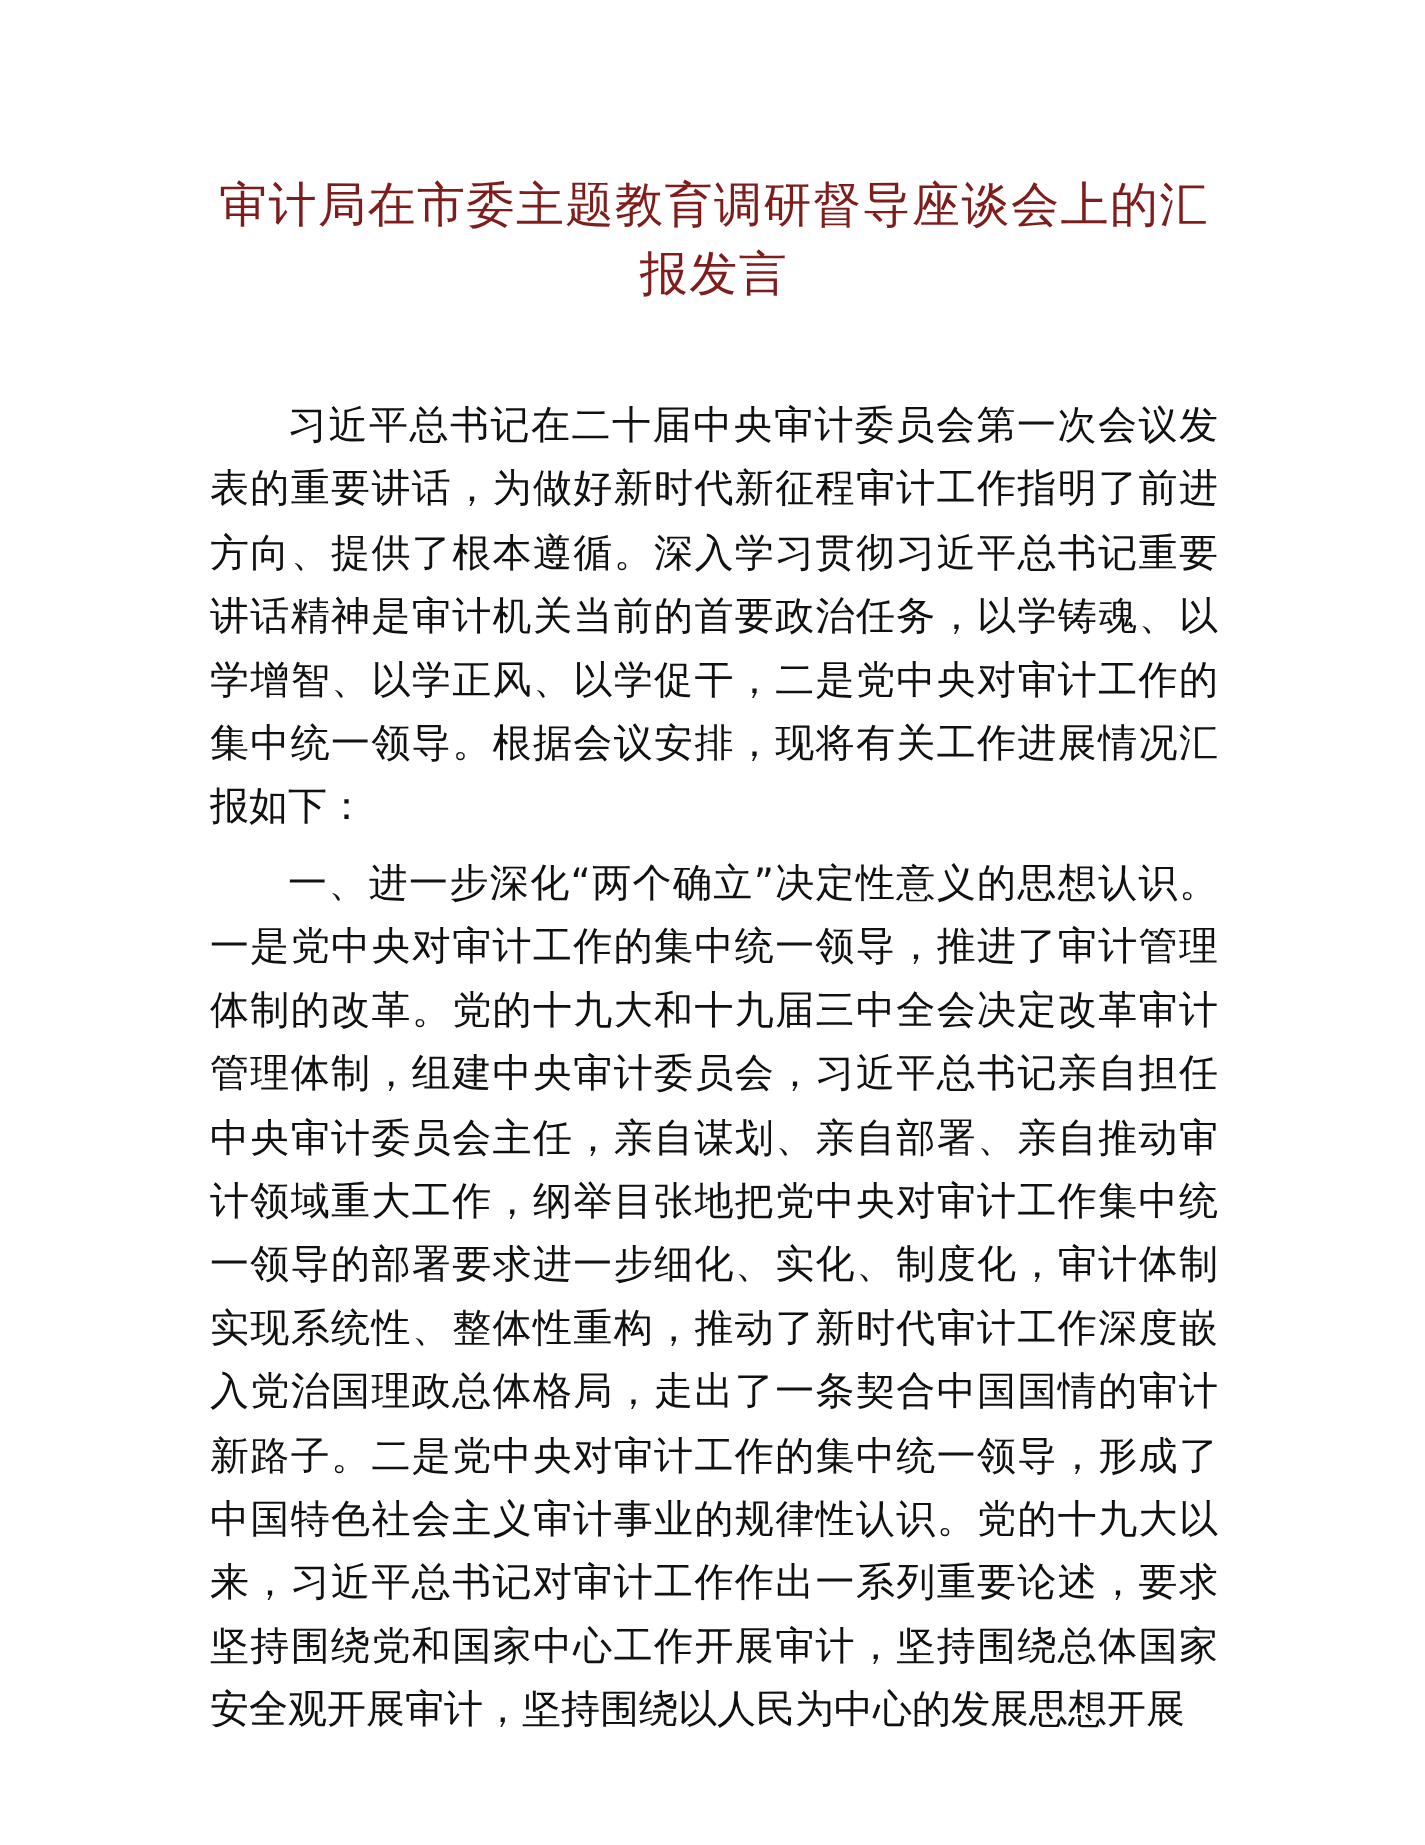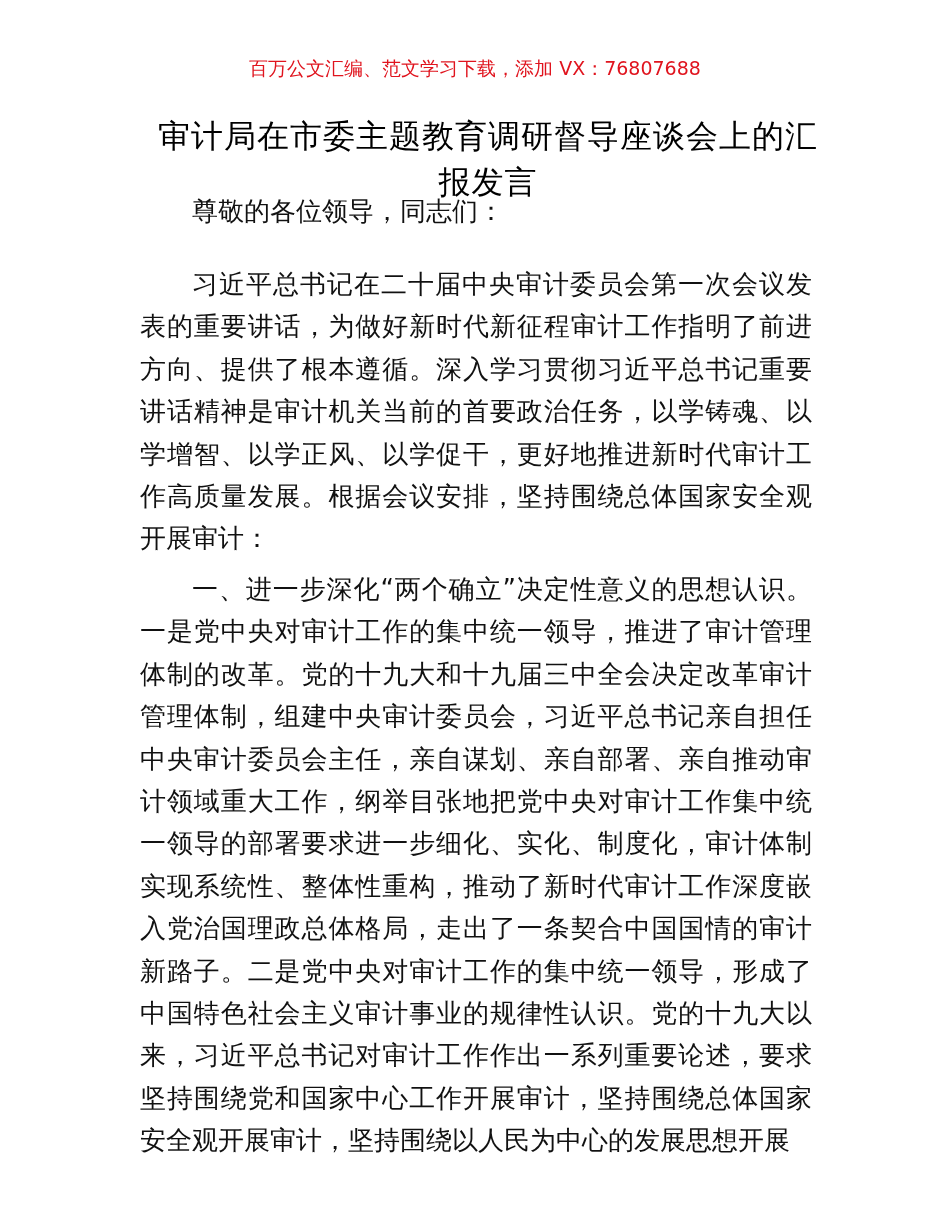--- a/index.html
+++ b/index.html
@@ -3,46 +3,42 @@
 <meta charset="utf-8">
 <style>
   html, body { margin: 0; padding: 0; background: #ffffff; }
   body { width: 950px; height: 1230px; position: relative; overflow: hidden; }
   .page { position: absolute; left: 0; top: 0; width: 950px; height: 1230px; background: #fff; }
   .header-note {
     position: absolute; top: 56px; left: 0; width: 950px; text-align: center;
     font-family: "DejaVu Sans", sans-serif; font-size: 19px; color: #e0141e; letter-spacing: 0px;
   }
   .title {
-    position: absolute; top: 113px; left: 152px; width: 672px; text-align: center;
-    font-family: "DejaVu Sans", sans-serif; font-size: 32px; line-height: 46px; color: #000000;
+    position: absolute; top: 113px; left: 140px; width: 672px; text-align: center;
+    font-family: "DejaVu Sans", sans-serif; font-size: 32px; line-height: 46px; color: #7f1d1d;
     letter-spacing: 1px;
   }
   .body-text {
     position: absolute; left: 140px; width: 672px;
     font-family: "DejaVu Sans", sans-serif; font-size: 26px; line-height: 42.4px; color: #111;
     text-align: justify; text-justify: inter-character;
   }
   .body-text p { margin: 0; text-indent: 2em; }
   .salutation { top: 190px; }
   .p1 { top: 263px; }
   .p2 { top: 568px; }
 </style>
 </head>
 <body>
 
 <div class="page">
-  <div class="header-note">百万公文汇编、范文学习下载，添加 VX：76807688</div>
 
   <div class="title">审计局在市委主题教育调研督导座谈会上的汇报发言</div>
 
-  <div class="body-text salutation">
-    <p>尊敬的各位领导，同志们：</p>
-  </div>
 
   <div class="body-text p1">
-    <p>习近平总书记在二十届中央审计委员会第一次会议发表的重要讲话，为做好新时代新征程审计工作指明了前进方向、提供了根本遵循。深入学习贯彻习近平总书记重要讲话精神是审计机关当前的首要政治任务，以学铸魂、以学增智、以学正风、以学促干，更好地推进新时代审计工作高质量发展。根据会议安排，坚持围绕总体国家安全观开展审计：</p>
+    <p>习近平总书记在二十届中央审计委员会第一次会议发表的重要讲话，为做好新时代新征程审计工作指明了前进方向、提供了根本遵循。深入学习贯彻习近平总书记重要讲话精神是审计机关当前的首要政治任务，以学铸魂、以学增智、以学正风、以学促干，二是党中央对审计工作的集中统一领导。根据会议安排，现将有关工作进展情况汇报如下：</p>
   </div>
 
   <div class="body-text p2">
     <p>一、进一步深化“两个确立”决定性意义的思想认识。一是党中央对审计工作的集中统一领导，推进了审计管理体制的改革。党的十九大和十九届三中全会决定改革审计管理体制，组建中央审计委员会，习近平总书记亲自担任中央审计委员会主任，亲自谋划、亲自部署、亲自推动审计领域重大工作，纲举目张地把党中央对审计工作集中统一领导的部署要求进一步细化、实化、制度化，审计体制实现系统性、整体性重构，推动了新时代审计工作深度嵌入党治国理政总体格局，走出了一条契合中国国情的审计新路子。二是党中央对审计工作的集中统一领导，形成了中国特色社会主义审计事业的规律性认识。党的十九大以来，习近平总书记对审计工作作出一系列重要论述，要求坚持围绕党和国家中心工作开展审计，坚持围绕总体国家安全观开展审计，坚持围绕以人民为中心的发展思想开展</p>
   </div>
 </div>
 
 </body></html>

